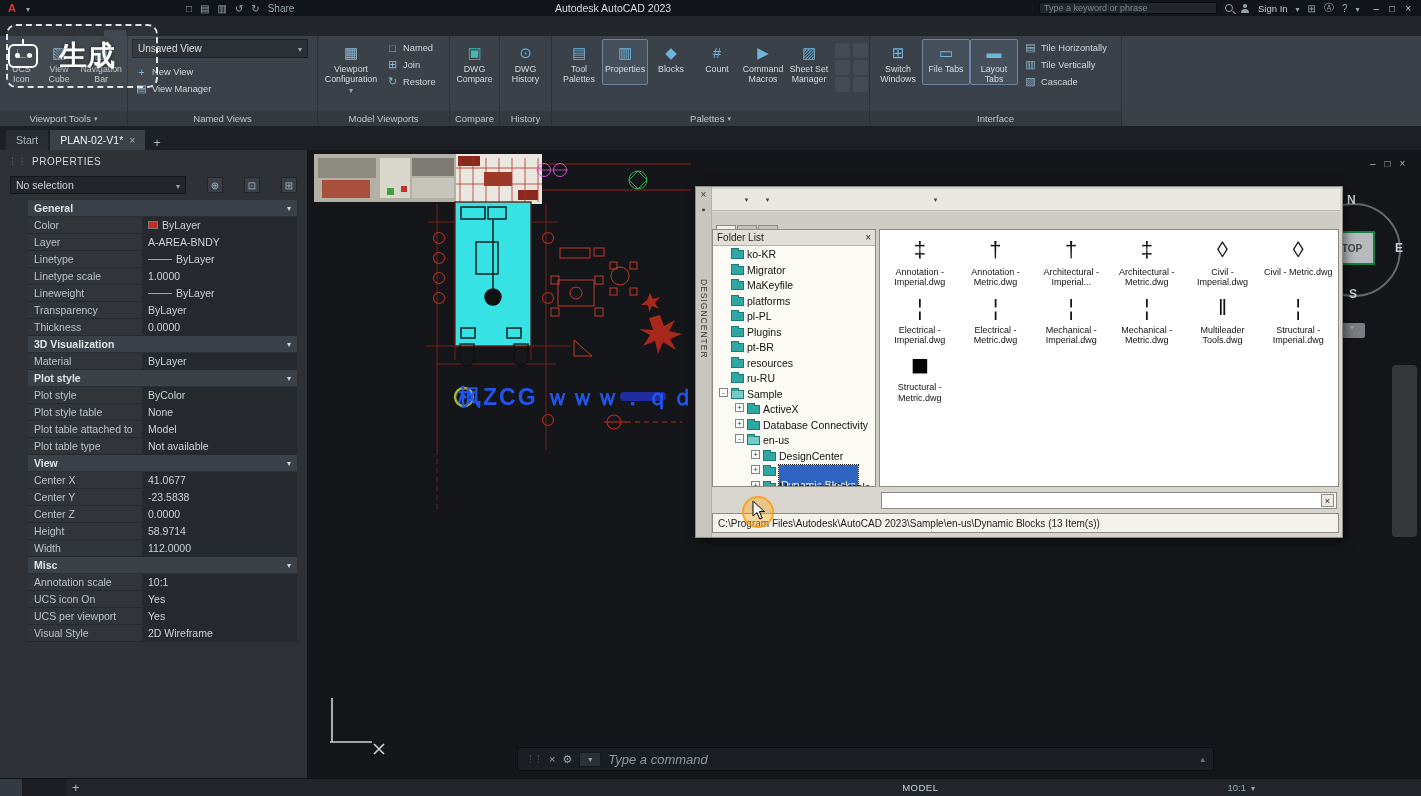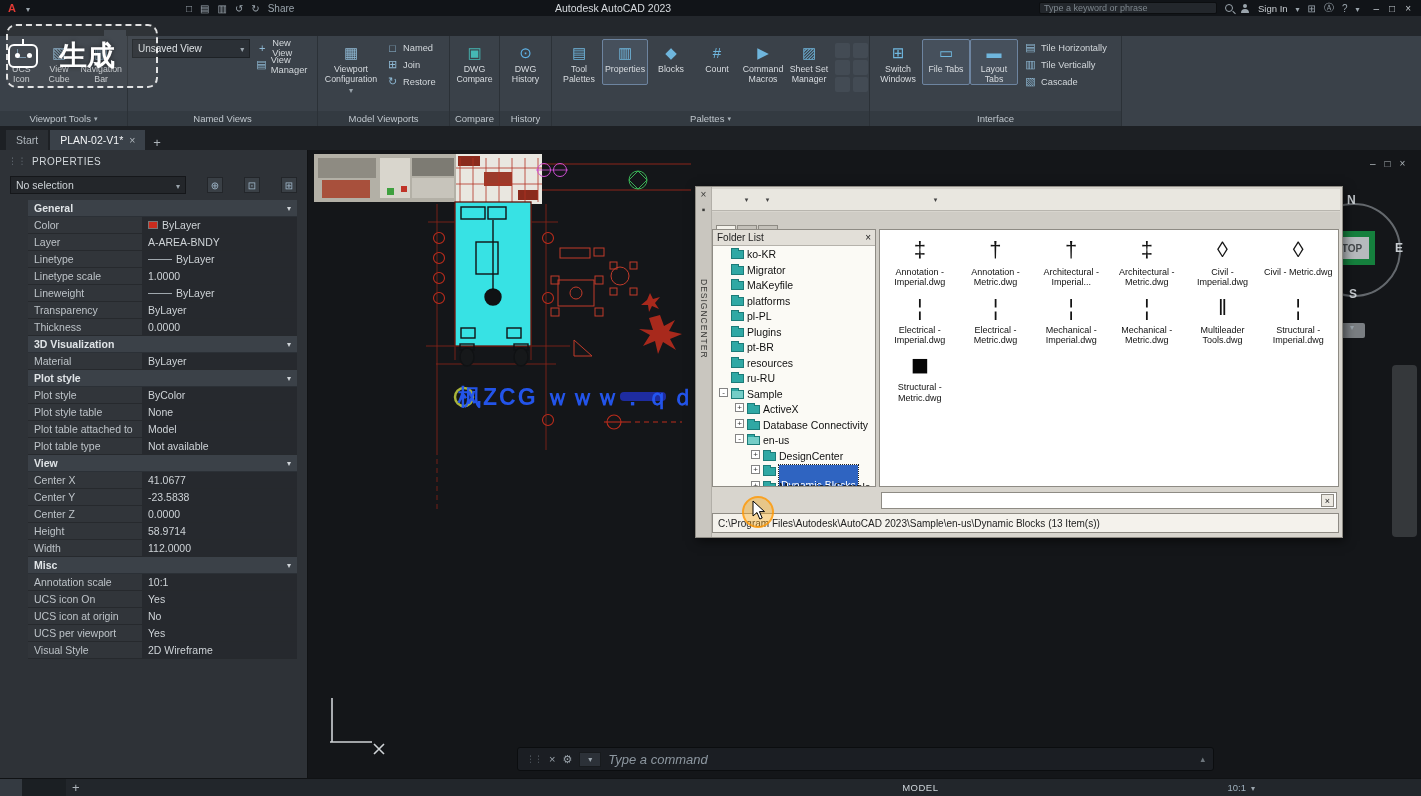--- a/index.html
+++ b/index.html
@@ -78,21 +78,21 @@
 
   
   .canvas{position:absolute;left:308px;top:0;width:1113px;height:100%;background:#141619;z-index:1;overflow:hidden}
   .wm-text{position:absolute;left:150px;top:232px;font-size:23px;font-weight:bold;color:#2458f5;letter-spacing:2px;white-space:nowrap;opacity:.95;z-index:3}
   .dwin-ctl{position:absolute;left:1062px;top:8px;display:flex;gap:9px;color:#aeb5ba;font-size:10px;z-index:2}
   .vcube{position:absolute;left:995px;top:45px;width:110px;height:120px;z-index:2}
   .vc-ring{position:absolute;left:4px;top:8px;width:94px;height:94px;border:2px solid rgba(165,173,178,.55);border-radius:50%}
   .vc-n{position:absolute;left:44px;top:-2px;color:#c8cdd1;font-weight:bold;font-size:12px}
   .vc-e{position:absolute;left:92px;top:46px;color:#c8cdd1;font-weight:bold;font-size:12px}
   .vc-s{position:absolute;left:46px;top:92px;color:#c8cdd1;font-weight:bold;font-size:12px}
-  .vc-face{position:absolute;left:26px;top:36px;width:46px;height:34px;background:#b6babd;border:6px solid #15803d;color:#44484b;font-size:10px;font-weight:bold;display:flex;align-items:center;justify-content:center}
+  .vc-face{position:absolute;left:26px;top:36px;width:46px;height:34px;background:#b6babd;border:2px solid #15803d;color:#44484b;font-size:10px;font-weight:bold;display:flex;align-items:center;justify-content:center}
   .vc-btn{position:absolute;left:36px;top:128px;width:26px;height:15px;background:rgba(190,196,200,.6);border-radius:2px;color:#3a3e41;font-size:8px;text-align:center}
   .navbar{position:absolute;left:1084px;top:215px;width:25px;background:rgba(205,210,214,.18);border-radius:4px;padding:2px 0;z-index:2}
   .navbar span{display:flex;align-items:center;justify-content:center;height:28px;color:#d5dade;font-size:12px}
   .cmd{position:absolute;left:209px;top:597px;width:697px;height:24px;background:rgba(27,31,36,.95);border:1px solid #0b0d0f;border-radius:3px;display:flex;align-items:center;gap:7px;padding:0 8px;z-index:4}
   .cmd .dots{color:#5c646b;font-size:9px;letter-spacing:-1px}
   .cmd .cic{color:#9aa3ab;font-size:11px}
   .cmd-box{width:22px;height:15px;background:#2c3138;border:1px solid #171a1d;color:#9aa3ab;font-size:8px;display:flex;align-items:center;justify-content:center}
   .cmd-text{font-style:italic;font-size:13px;color:#8d97a0}
   .cmd-up{margin-left:auto;color:#6d757c;font-size:9px}
 
@@ -217,21 +217,21 @@
           <span class="ric">▥</span>
           <span>Navigation Bar</span>
         </div>
       </div>
     <div class="rpanel-foot foot-dd">
         <span>Viewport Tools</span>
       </div>
   </div>
 
   <div class="rpanel" style="width:190px">
-    <div class="rpanel-body" style="flex-direction:row;align-items:stretch">
+    <div class="rpanel-body" style="flex-direction:column;align-items:stretch">
       <div class="nv-dd">
         <span>Unsaved View</span>
         <span class="i-chevron"></span>
       </div>
       <div class="col">
 
       <div class="srow">
             <span class="ric">+</span>
             <span>New View</span>
           </div>
@@ -563,27 +563,20 @@
           <span class="val">
 
             <span>10:1</span>
           </span>
         </div>
         <div class="prow">
           <span class="lbl">UCS icon On</span>
           <span class="val">
 
             <span>Yes</span>
-          </span>
-        </div>
-        <div class="prow">
-          <span class="lbl">UCS icon at origin</span>
-          <span class="val">
-
-            <span>No</span>
           </span>
         </div>
         <div class="prow">
           <span class="lbl">UCS per viewport</span>
           <span class="val">
 
             <span>Yes</span>
           </span>
         </div>
         <div class="prow">

